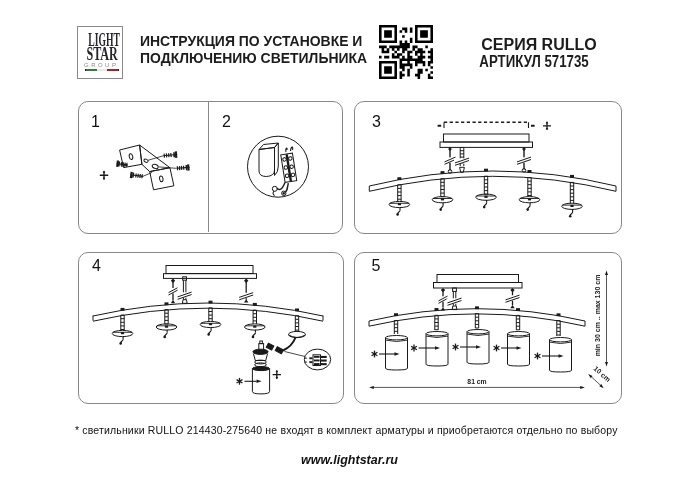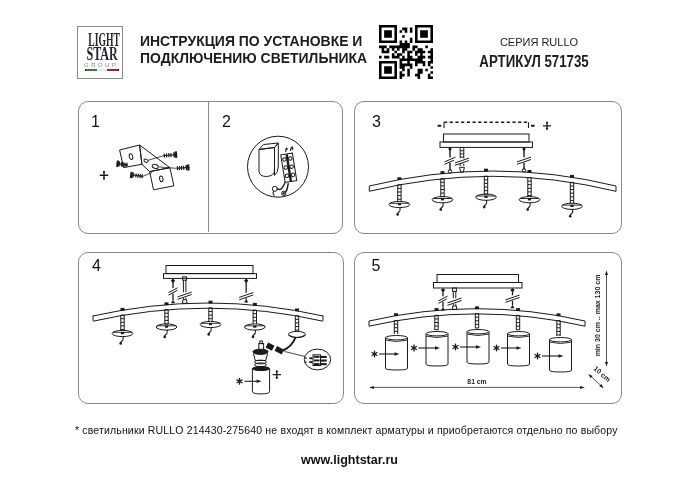--- a/index.html
+++ b/index.html
@@ -1,24 +1,24 @@
 <!DOCTYPE html>
 <html><head>
 <meta charset="utf-8">
 <style>
 html,body{margin:0;padding:0;}
 body{width:700px;height:495px;background:#fff;font-family:"Liberation Sans",sans-serif;position:relative;overflow:hidden;}
 .abs{position:absolute;}
 .panel{position:absolute;border:1px solid #888;border-radius:10px;}
 .pnum{position:absolute;font-size:16px;color:#111;}
 #title{position:absolute;left:140px;top:33.2px;font-size:15px;font-weight:bold;color:#1c1c1c;line-height:16.5px;transform:scaleX(0.93);transform-origin:0 0;white-space:nowrap;}
-#seria{position:absolute;left:454px;top:36px;width:170px;text-align:center;font-size:11px;font-weight:normal;color:#1c1c1c;}
+#seria{position:absolute;left:454px;top:36px;width:170px;text-align:center;font-size:16px;font-weight:bold;color:#1c1c1c;}
 #artikul{position:absolute;left:448.5px;top:52.5px;width:170px;text-align:center;font-size:15.8px;font-weight:bold;color:#1c1c1c;transform:scaleX(0.84);}
 #note{position:absolute;left:75px;top:423.5px;font-size:10.5px;letter-spacing:0.16px;color:#111;white-space:nowrap;}
-#site{position:absolute;left:0px;top:453px;width:699px;text-align:center;font-size:12.5px;font-weight:bold;color:#111;}
+#site{position:absolute;left:0px;top:453px;width:699px;text-align:center;font-size:12.5px;font-weight:bold;color:#111;font-style:italic;}
 #logo{position:absolute;left:77px;top:26px;width:44px;height:51px;border:1px solid #8a8a8a;background:#fff;}
 #logo div{position:absolute;width:44px;text-align:center;white-space:nowrap;}
 #lt1{top:4.2px;font-family:"Liberation Serif",serif;font-weight:bold;font-size:18px;line-height:18px;color:#26262e;transform:scaleX(0.535);}
 #lt2{top:16.6px;font-family:"Liberation Serif",serif;font-weight:bold;font-size:19.6px;line-height:19.6px;color:#26262e;transform:scaleX(0.618);}
 #lgr{top:34.2px;font-size:6px;line-height:8px;color:#8a8a8a;letter-spacing:2.45px;text-indent:2.45px;}
 #logo #lflag{position:absolute;left:7px;top:41.5px;width:33.5px;height:2.6px;background:linear-gradient(90deg,#222 0%,#222 3%,#2e7d3a 3%,#2e7d3a 36%,#e8e8e8 36%,#e8e8e8 64%,#a32431 64%,#a32431 97%,#222 97%);}
 svg{position:absolute;left:0;top:0;}
 </style>
 </head>
 <body>

